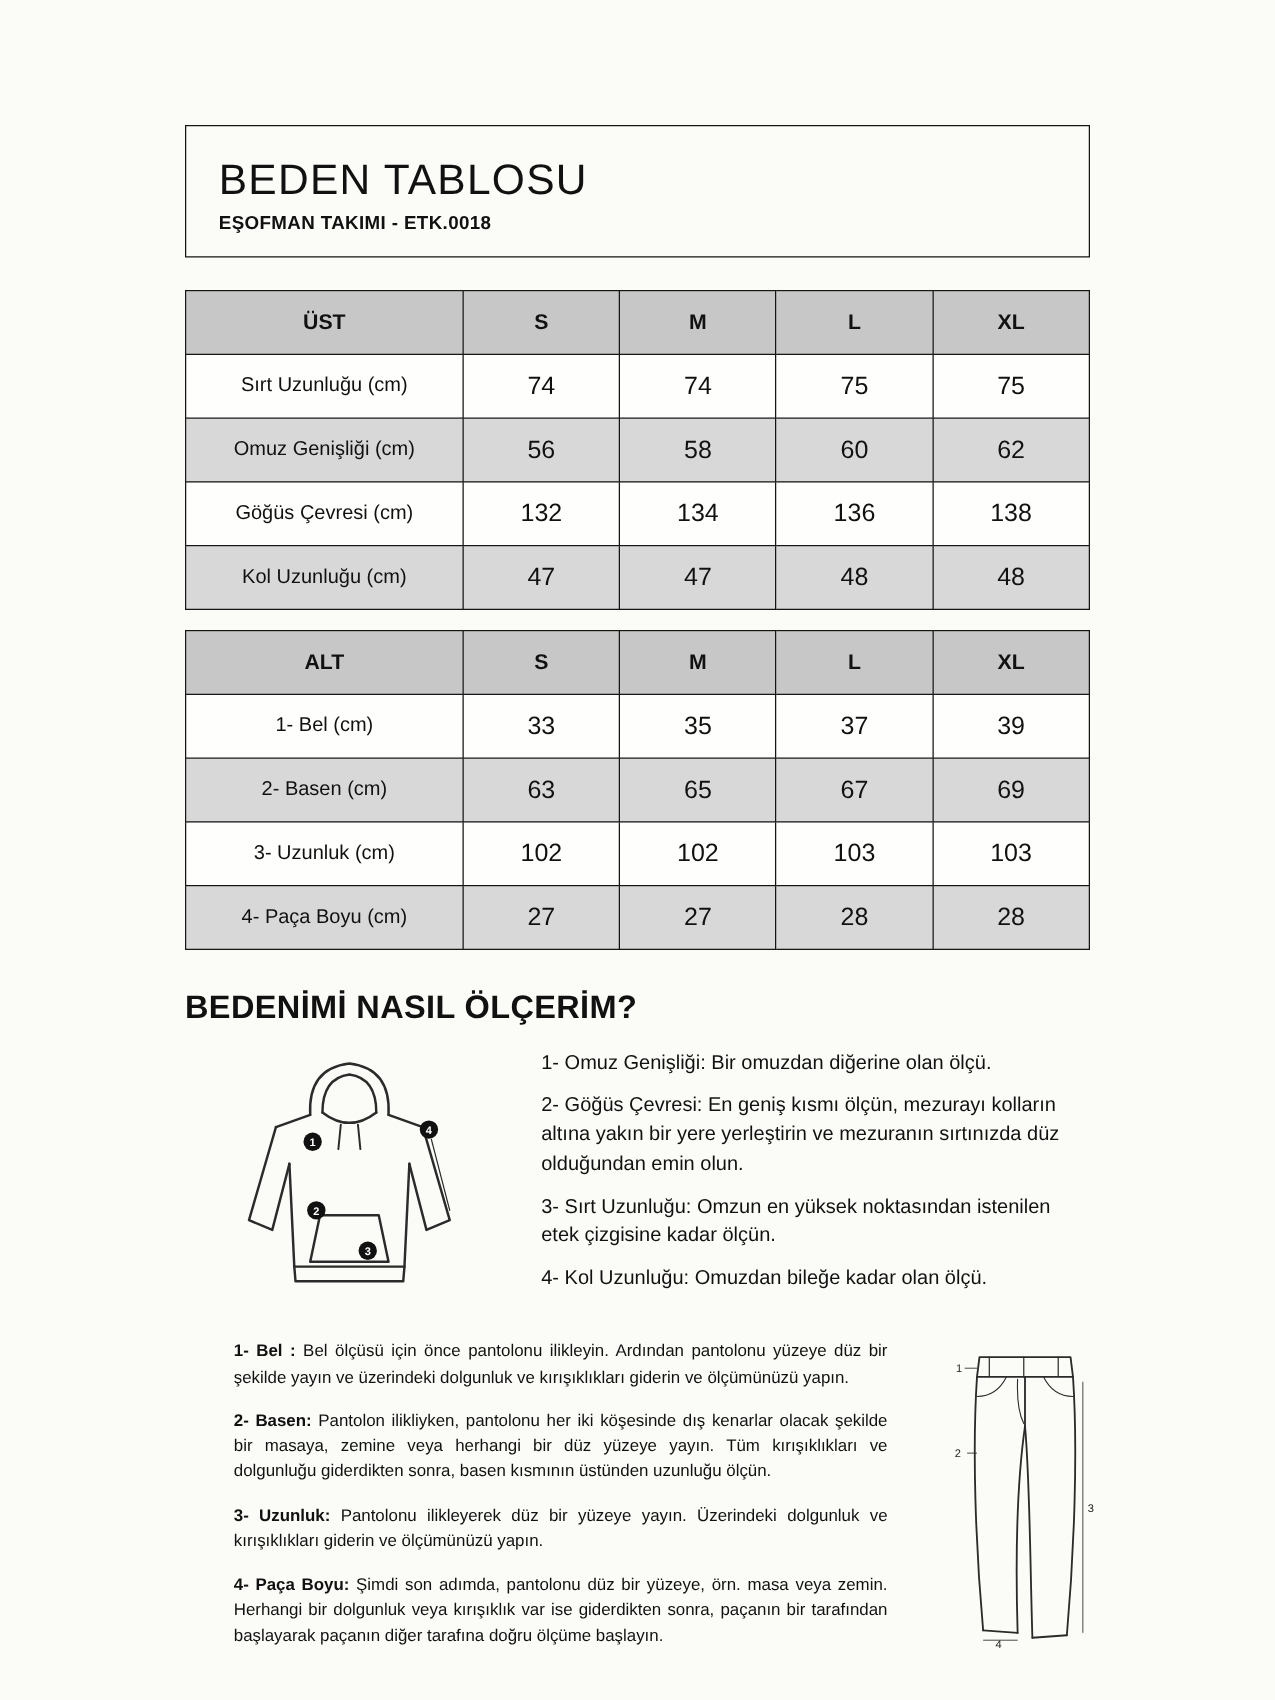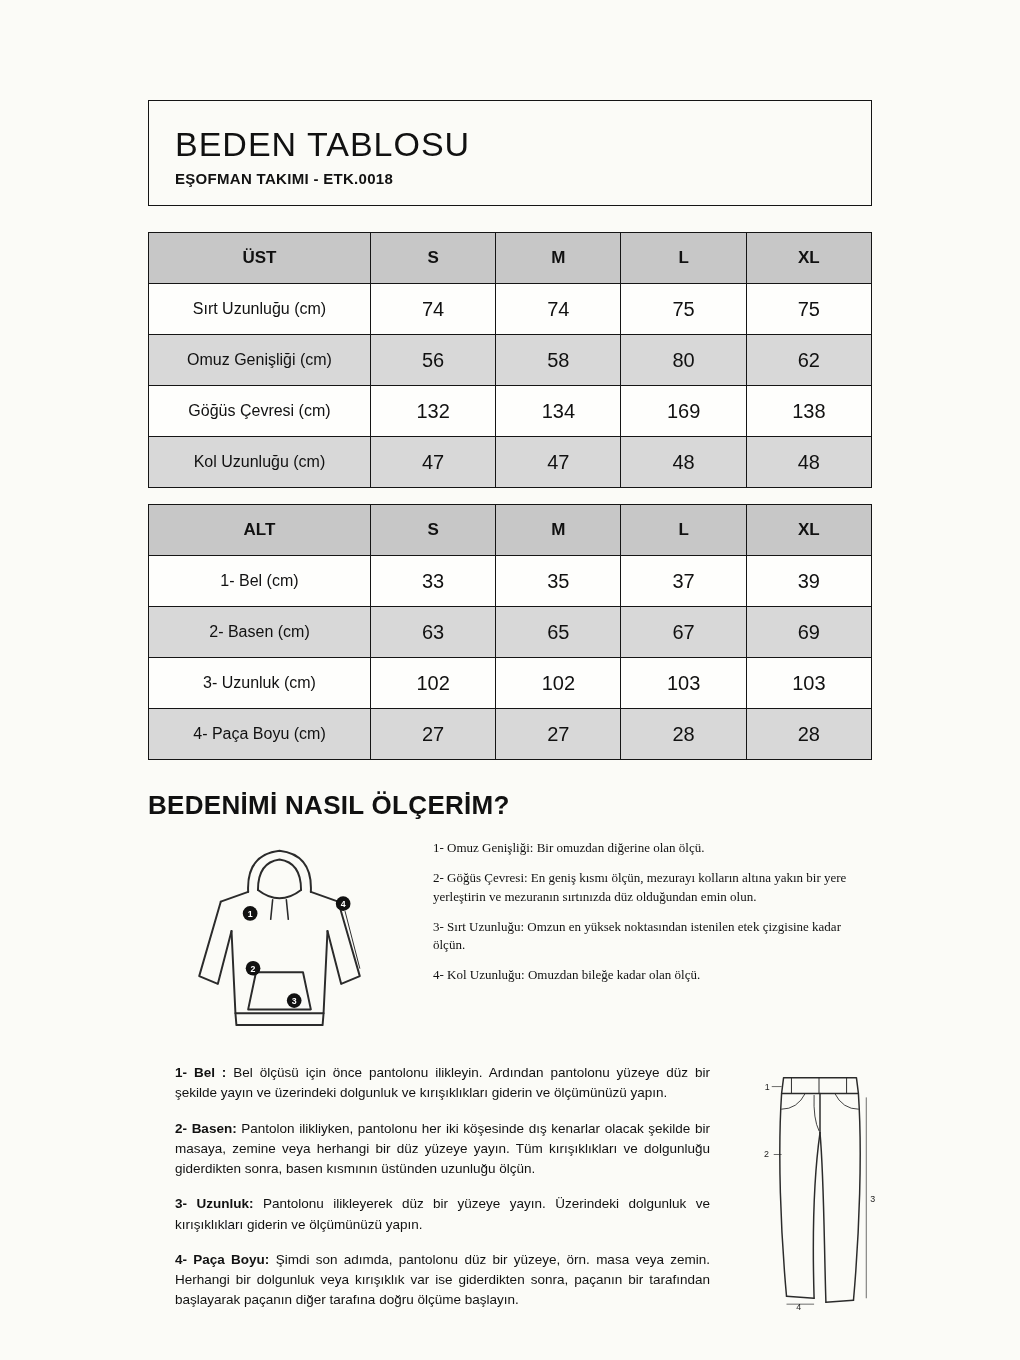--- a/index.html
+++ b/index.html
@@ -82,35 +82,34 @@
     font-size: 26px;
     font-weight: 800;
     letter-spacing: 0.3px;
   }
   .measure-top { display: flex; gap: 36px; align-items: flex-start; }
   .hoodie-wrap { flex: 0 0 auto; padding-left: 14px; }
   .hoodie-svg { width: 235px; height: 206px; display: block; }
   .instructions { flex: 1; padding-top: 8px; }
   .instructions p {
     margin: 0 0 11px 0;
-    font-size: 13px;
+    font-size: 16px;
     line-height: 1.45;
-    font-family: Liberation Serif, serif;
   }
 
   
   .bottom-section {
     display: flex;
     gap: 46px;
     padding: 26px 136px 0 175px;
     align-items: flex-start;
   }
   .bottom-paragraphs { flex: 1; }
   .bottom-paragraphs p {
-    margin: 0 0 15px 0;
+    margin: 0 0 15px 12px;
     font-size: 13.5px;
     line-height: 1.5;
     text-align: justify;
   }
   .bottom-paragraphs .lead { font-weight: 700; }
   .pants-wrap { flex: 0 0 auto; }
   .pants-svg { width: 128px; height: 248px; display: block; }
 </style>
 </head>
 <body>
@@ -146,28 +145,28 @@
           <td class="col-label">Sırt Uzunluğu (cm)</td>
           <td class="val">74</td>
           <td class="val">74</td>
           <td class="val">75</td>
           <td class="val">75</td>
         </tr>
         <tr>
           <td class="col-label">Omuz Genişliği (cm)</td>
           <td class="val">56</td>
           <td class="val">58</td>
-          <td class="val">80</td>
+          <td class="val">60</td>
           <td class="val">62</td>
         </tr>
         <tr>
           <td class="col-label">Göğüs Çevresi (cm)</td>
           <td class="val">132</td>
           <td class="val">134</td>
-          <td class="val">169</td>
+          <td class="val">136</td>
           <td class="val">138</td>
         </tr>
         <tr>
           <td class="col-label">Kol Uzunluğu (cm)</td>
           <td class="val">47</td>
           <td class="val">47</td>
           <td class="val">48</td>
           <td class="val">48</td>
         </tr>
       </tbody>

